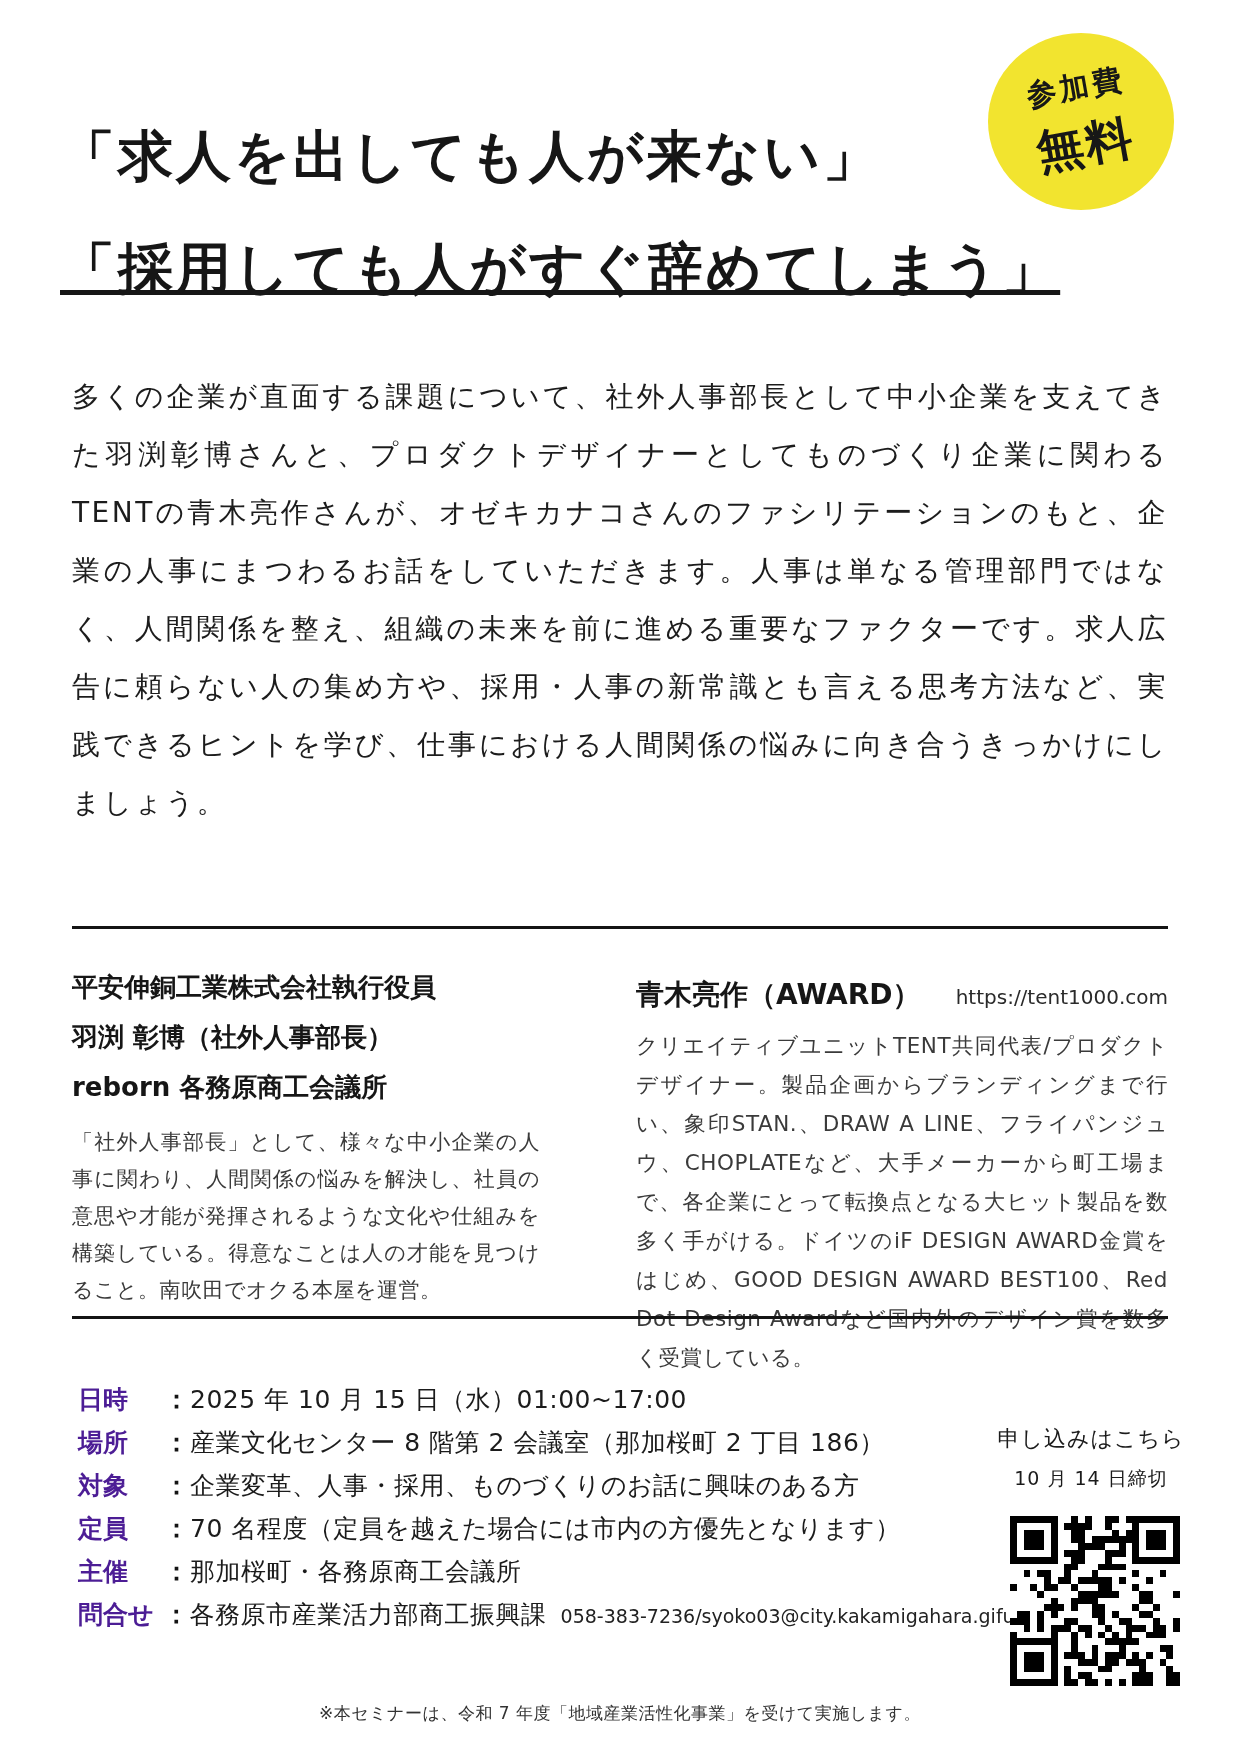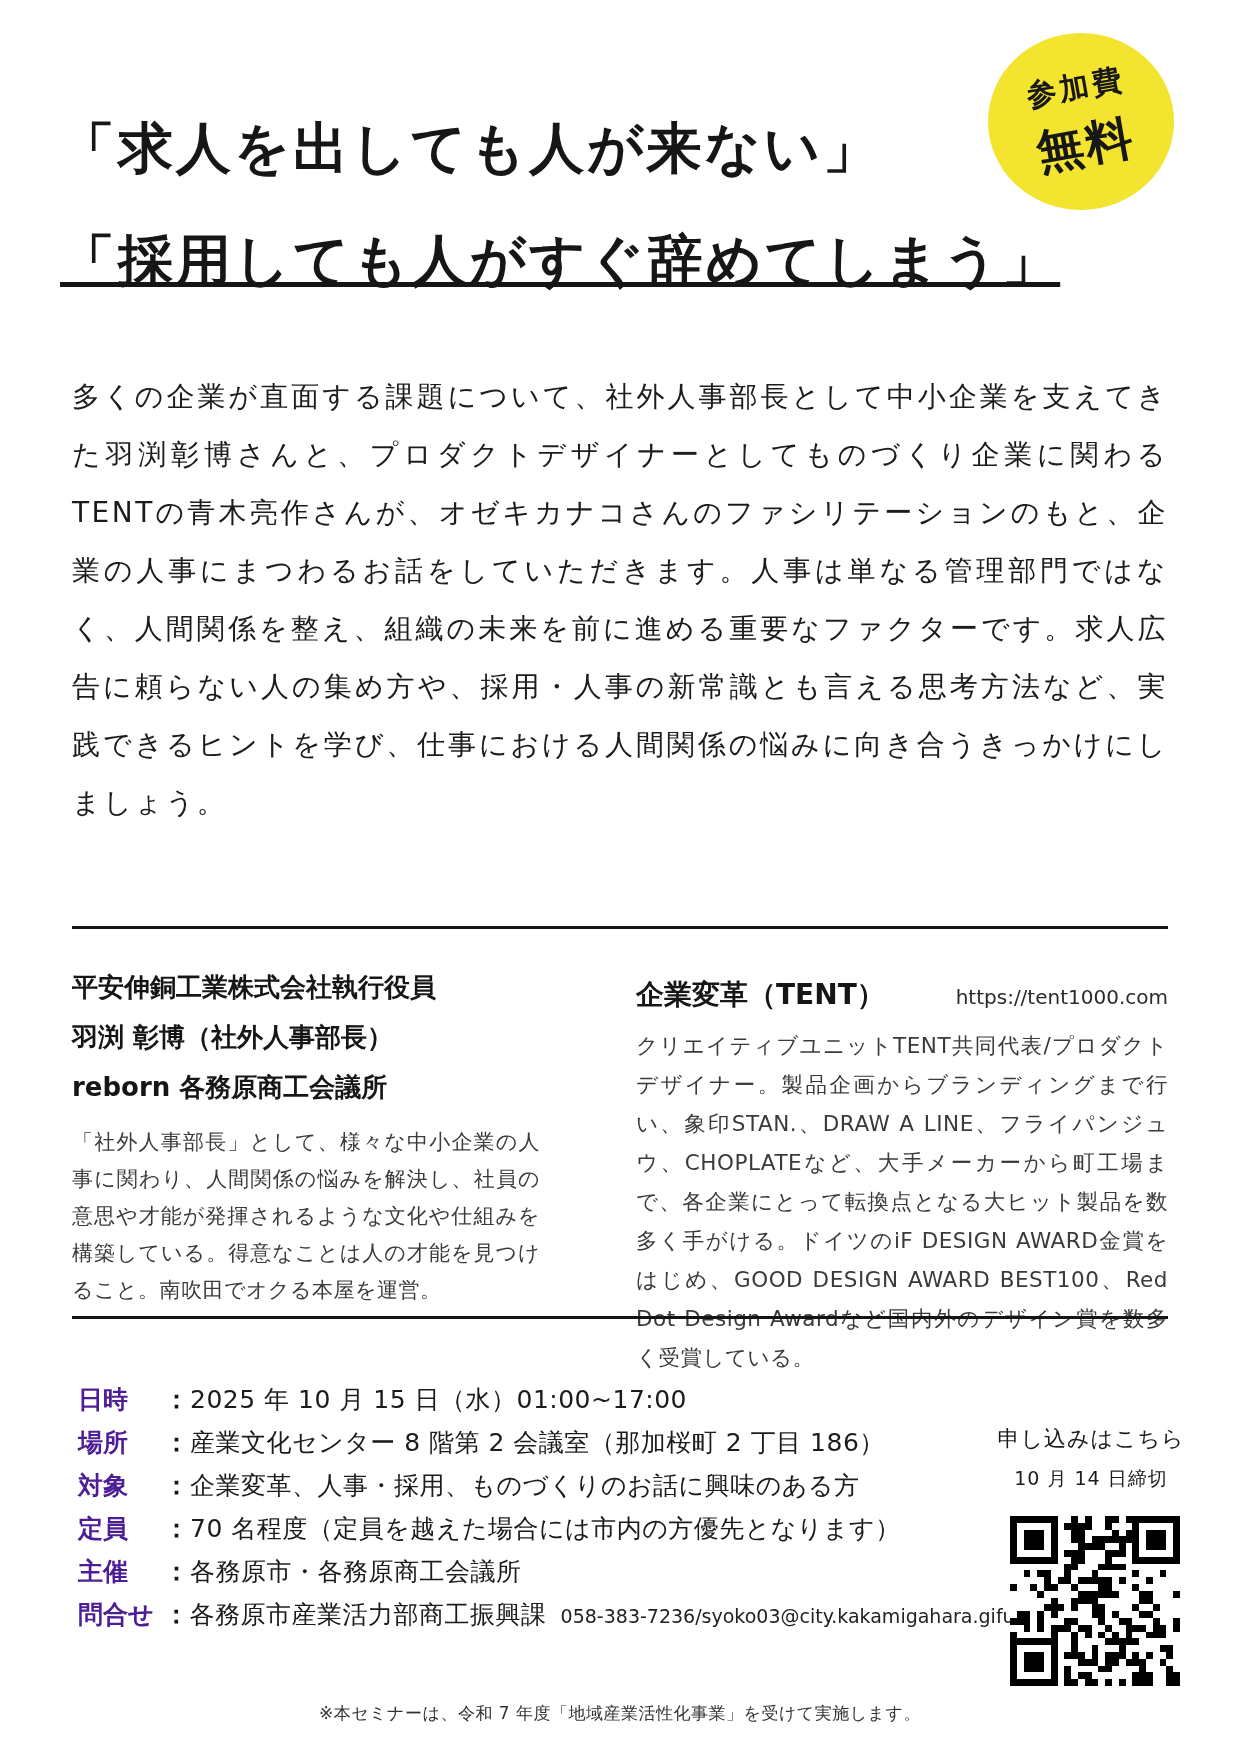--- a/index.html
+++ b/index.html
@@ -21,21 +21,21 @@
     display:flex;align-items:center;justify-content:center;
   }
   .badge-inner{transform:rotate(-10deg);text-align:center;color:#171717;}
   .badge-line1{font-size:30px;font-weight:bold;letter-spacing:3px;}
   .badge-line2{font-size:47px;font-weight:bold;letter-spacing:2px;margin-top:6px;}
 
   
   .headline{position:absolute;left:60px;top:92px;width:1000px;}
   .hl{
     display:block;font-size:55px;font-weight:bold;letter-spacing:3px;
-    line-height:70px;color:#161616;white-space:nowrap;
+    line-height:70px;color:#161616;white-space:nowrap;margin-top:8px;
   }
   .hl + .hl{margin-top:42px;text-decoration:underline;}
 
   
   .intro{
     position:absolute;left:72px;top:368px;width:1096px;margin:0;
     font-size:28px;line-height:58px;letter-spacing:2.5px;
     text-align:justify;color:#1c1c1c;
   }
 
@@ -105,21 +105,21 @@
 
   <div class="speakers">
     <div class="speaker-left">
       <div class="sp-name">平安伸銅工業株式会社執行役員</div>
       <div class="sp-name">羽渕 彰博（社外人事部長）</div>
       <div class="sp-name">reborn 各務原商工会議所</div>
       <p class="sp-bio">「社外人事部長」として、様々な中小企業の人事に関わり、人間関係の悩みを解決し、社員の意思や才能が発揮されるような文化や仕組みを構築している。得意なことは人の才能を見つけること。南吹田でオクる本屋を運営。</p>
     </div>
     <div class="speaker-right">
       <div class="sp-head">
-        <span class="sp-name-big">企業変革（TENT）</span>
+        <span class="sp-name-big">青木亮作（AWARD）</span>
         <span class="sp-url">https://tent1000.com</span>
       </div>
       <p class="sp-bio">クリエイティブユニットTENT共同代表/プロダクトデザイナー。製品企画からブランディングまで行い、象印STAN.、DRAW A LINE、フライパンジュウ、CHOPLATEなど、大手メーカーから町工場まで、各企業にとって転換点となる大ヒット製品を数多く手がける。ドイツのiF DESIGN AWARD金賞をはじめ、GOOD DESIGN AWARD BEST100、Red Dot Design Awardなど国内外のデザイン賞を数多く受賞している。</p>
     </div>
   </div>
 
   <div class="rule rule2"></div>
 
   <div class="details">
     <div class="drow">
@@ -138,21 +138,21 @@
       <span class="dv">企業変革、人事・採用、ものづくりのお話に興味のある方</span>
     </div>
     <div class="drow">
       <span class="dl">定員</span>
       <span class="dcolon">：</span>
       <span class="dv">70 名程度（定員を越えた場合には市内の方優先となります）</span>
     </div>
     <div class="drow">
       <span class="dl">主催</span>
       <span class="dcolon">：</span>
-      <span class="dv">各務原市・各務原商工会議所</span>
+      <span class="dv">那加桜町・各務原商工会議所</span>
     </div>
     <div class="drow">
       <span class="dl">問合せ</span>
       <span class="dcolon">：</span>
       <span class="dv">各務原市産業活力部商工振興課</span>
       <span class="dnote">058-383-7236/syoko03@city.kakamigahara.gifu.jp</span>
     </div>
   </div>
 
   <div class="apply">

